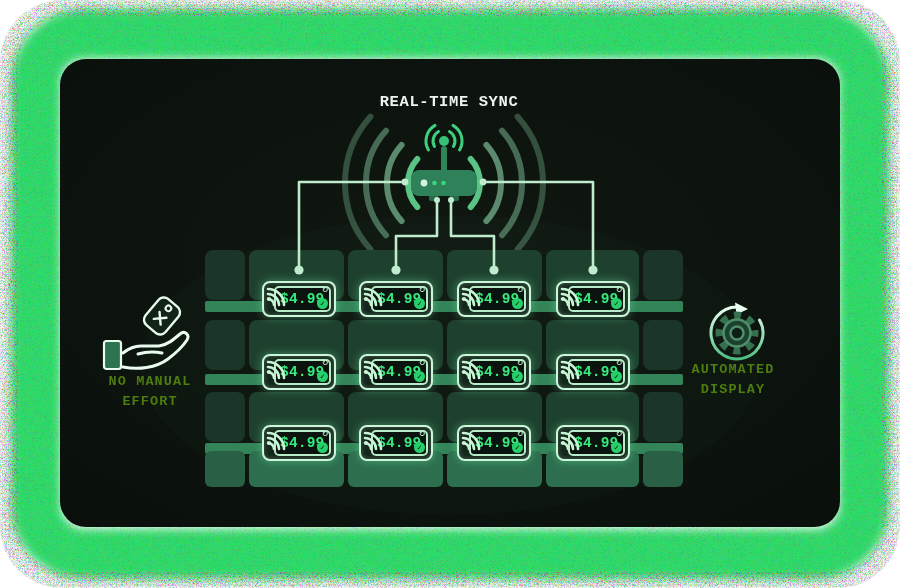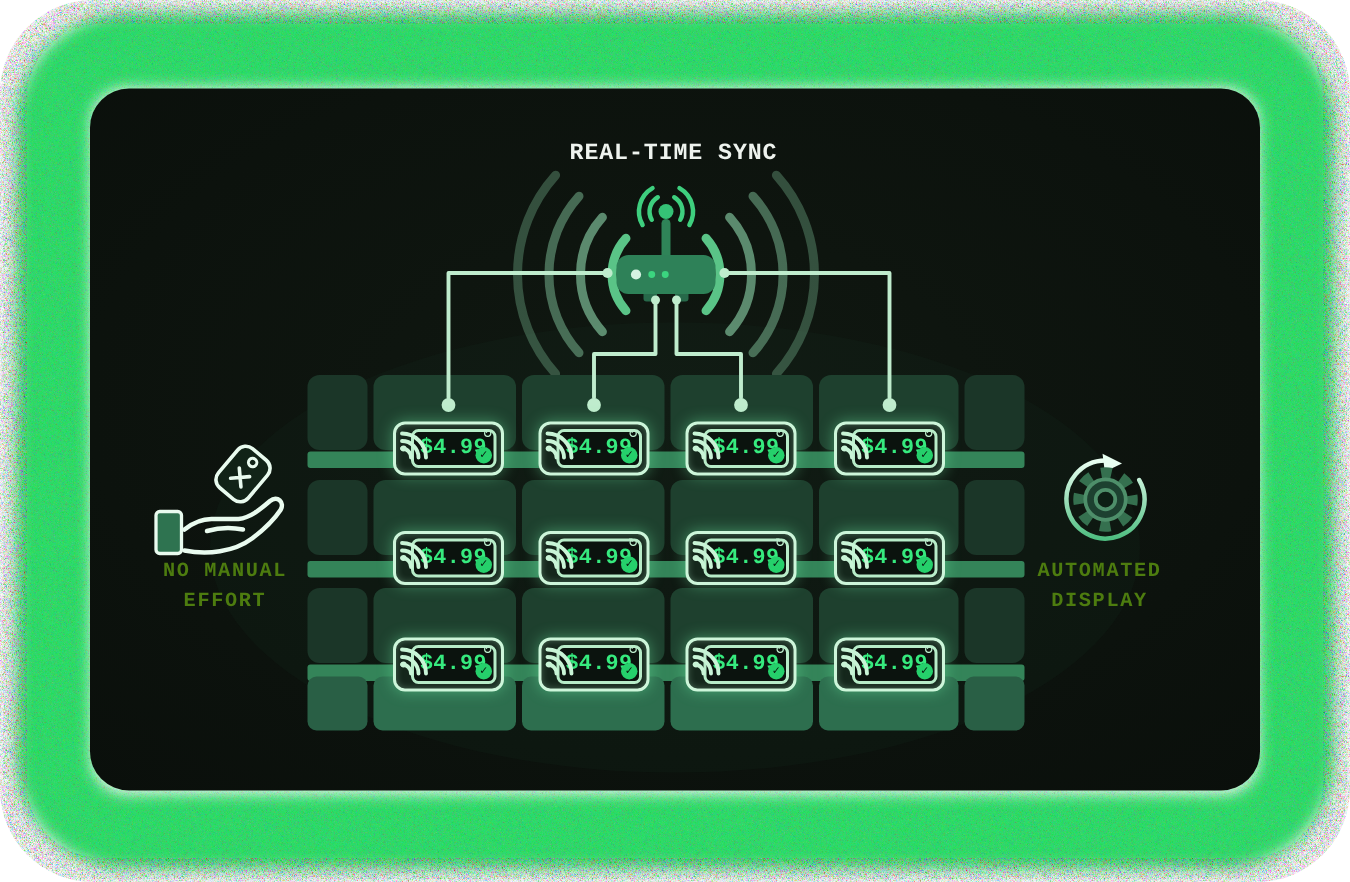--- a/index.html
+++ b/index.html
@@ -7,21 +7,21 @@
          font-family:Liberation Mono, monospace;}
   .stage svg{position:absolute;left:0;top:0;}
   .layer{position:absolute;left:0;top:0;width:900px;height:588px;pointer-events:none;}
 
   .scene-title{position:absolute;left:309px;top:93px;width:280px;text-align:center;
     font-weight:700;font-size:15.5px;letter-spacing:.6px;color:#eef3ee;}
 
   .callout-label{position:absolute;width:130px;text-align:center;font-weight:700;
     font-size:13.5px;line-height:1.5;letter-spacing:1.1px;color:#4d7c0f;}
   .callout-label.left{left:85px;top:372px;}
-  .callout-label.right{left:668px;top:372px;}
+  .callout-label.right{left:668px;top:360px;}
   .callout-icon{position:absolute;}
   .callout-icon.left{left:98px;top:293px;}
   .callout-icon.right{left:704px;top:300px;}
 
   
   .tag{position:absolute;width:74px;height:36px;border:2px solid #cdf6da;border-radius:8px;
     background:#15271c;box-sizing:border-box;
     box-shadow:0 0 10px rgba(110,235,165,.45), inset 0 0 5px rgba(180,245,205,.30);}
   .tag-dot{position:absolute;left:3px;top:50%;margin-top:-2px;width:4px;height:4px;
     border-radius:50%;background:#cdf6da;}

